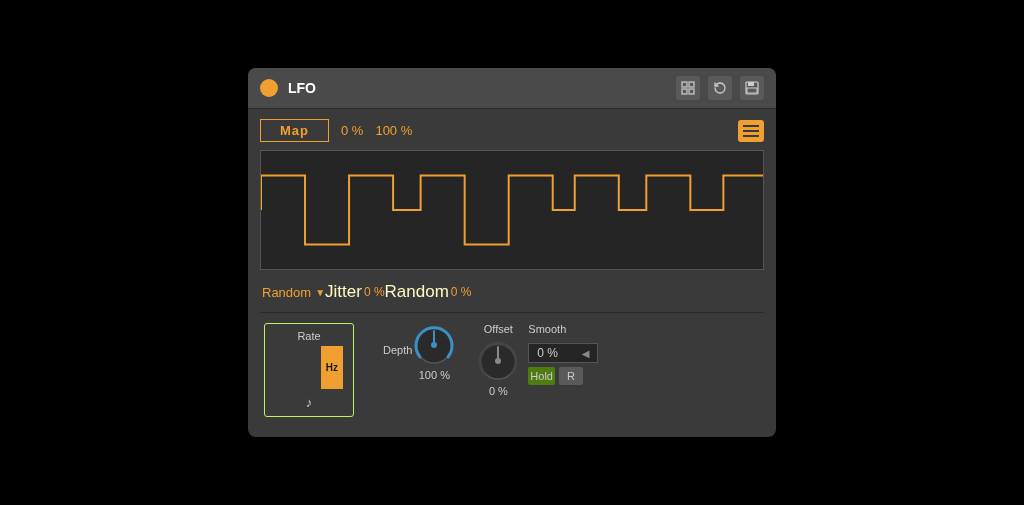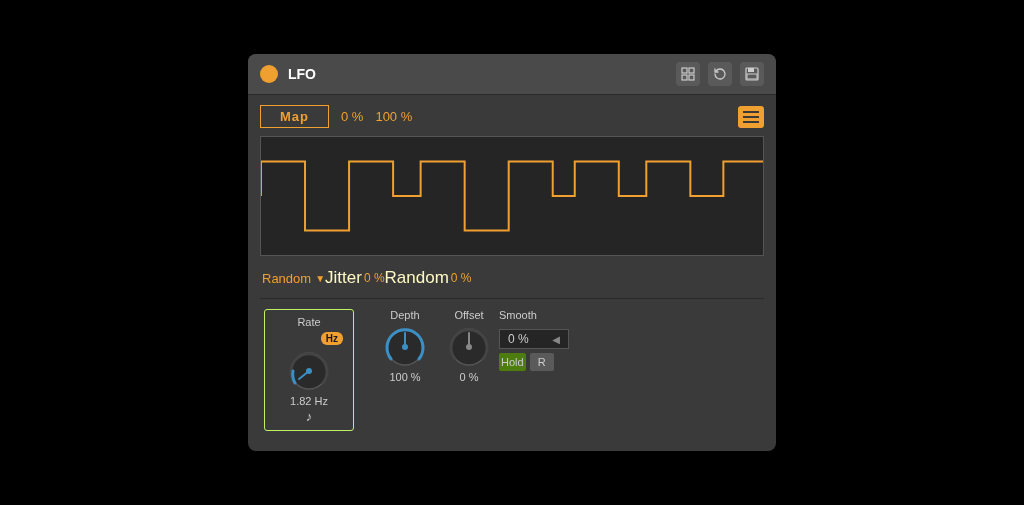--- a/index.html
+++ b/index.html
@@ -195,22 +195,22 @@
       display: flex;
       flex-direction: column;
       align-items: center;
     }
 
     .hz-badge {
       background: #f0a030;
       color: #1a1a1a;
       font-size: 10px;
       font-weight: 700;
-      padding: 1px 5px;
-      border-radius: 6px;
+      padding: 16px 5px;
+      border-radius: 0;
       margin-bottom: 4px;
       align-self: flex-end;
     }
 
     
     .knob-container {
       display: flex;
       flex-direction: column;
       align-items: center;
     }
@@ -236,21 +236,21 @@
     .note-icon {
       color: #ccc;
       font-size: 13px;
       margin-top: 2px;
       text-align: center;
     }
 
     
     .depth-section {
       display: flex;
-      flex-direction: column;
+      flex-direction: row;
       align-items: center;
       margin-right: 20px;
     }
 
     
     .offset-section {
       display: flex;
       flex-direction: column;
       align-items: center;
       margin-right: 8px;
@@ -370,32 +370,20 @@
       <span class="param-label">Random</span>
       <span class="param-value">0 %</span>
     </div>
 
     <div class="bottom-controls">
 
       <div class="rate-section">
         <div class="section-label">Rate</div>
         <div class="rate-inner">
           <div class="hz-badge">Hz</div>
-          <div class="knob-container">
-            <div class="knob">
-              <svg viewBox="0 0 44 44">
-                <circle cx="22" cy="22" r="18" fill="#2a2a2a" stroke="#555" stroke-width="1.5"></circle>
-                <path d="M 8 34 A 18 18 0 1 1 36 34" fill="none" stroke="#444" stroke-width="3" stroke-linecap="round"></path>
-                <path d="M 8 34 A 18 18 0 0 1 6 22" fill="none" stroke="#3a8fc4" stroke-width="3" stroke-linecap="round"></path>
-                <line x1="22" y1="22" x2="12" y2="30" stroke="#3a8fc4" stroke-width="2" stroke-linecap="round"></line>
-                <circle cx="22" cy="22" r="3" fill="#3a8fc4"></circle>
-              </svg>
-            </div>
-            <div class="knob-value">1.82 Hz</div>
-          </div>
           <div class="note-icon">♪</div>
         </div>
       </div>
 
       <div class="depth-section">
         <div class="section-label">Depth</div>
         <div class="knob-container">
           <div class="knob">
             <svg viewBox="0 0 44 44">
               <circle cx="22" cy="22" r="18" fill="#2a2a2a" stroke="#555" stroke-width="1.5"></circle>

